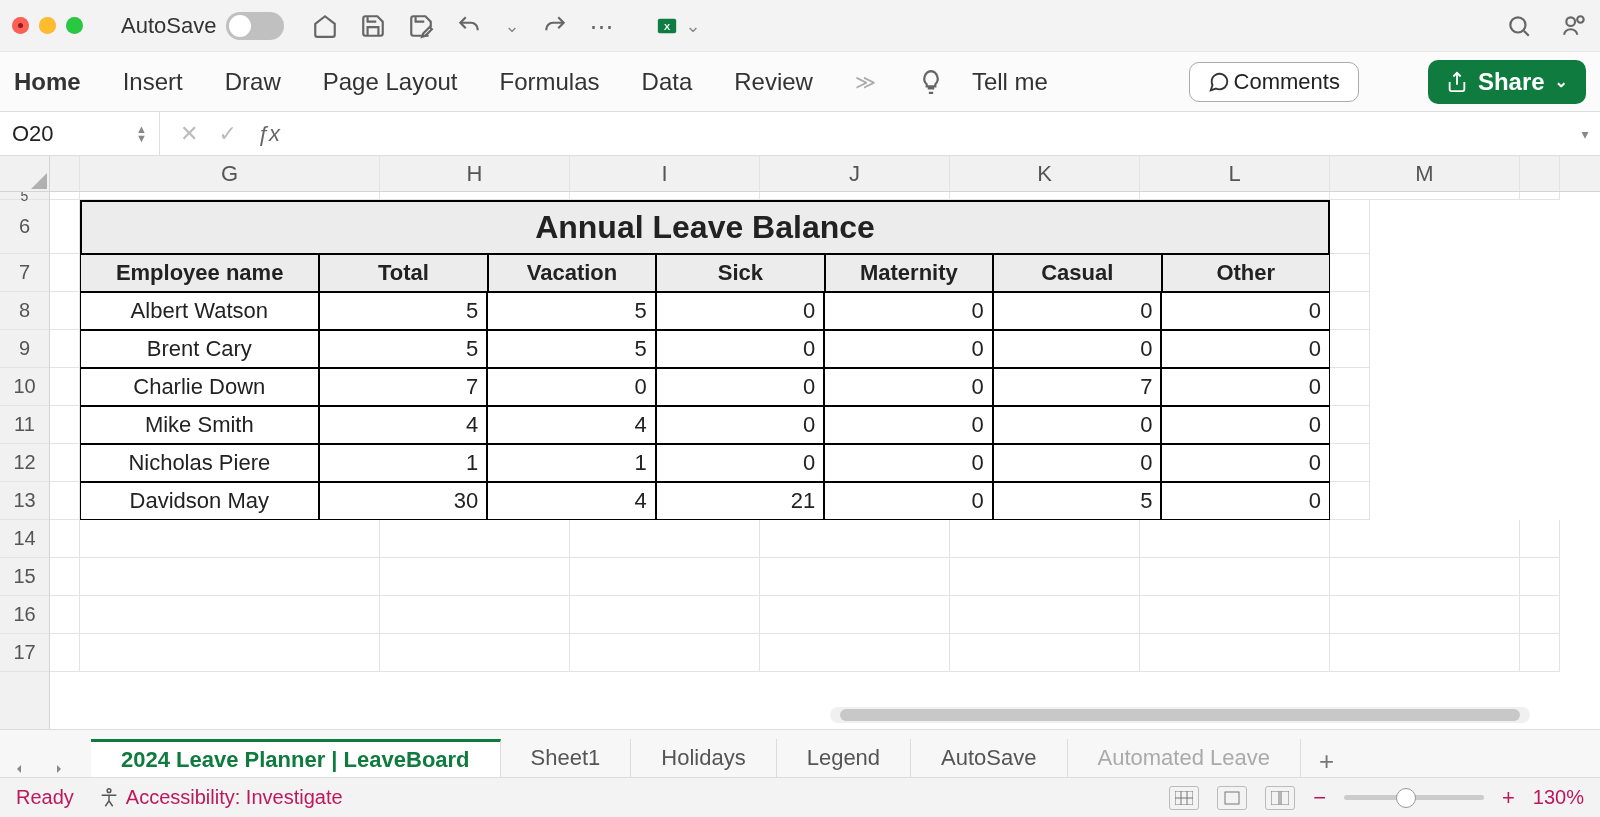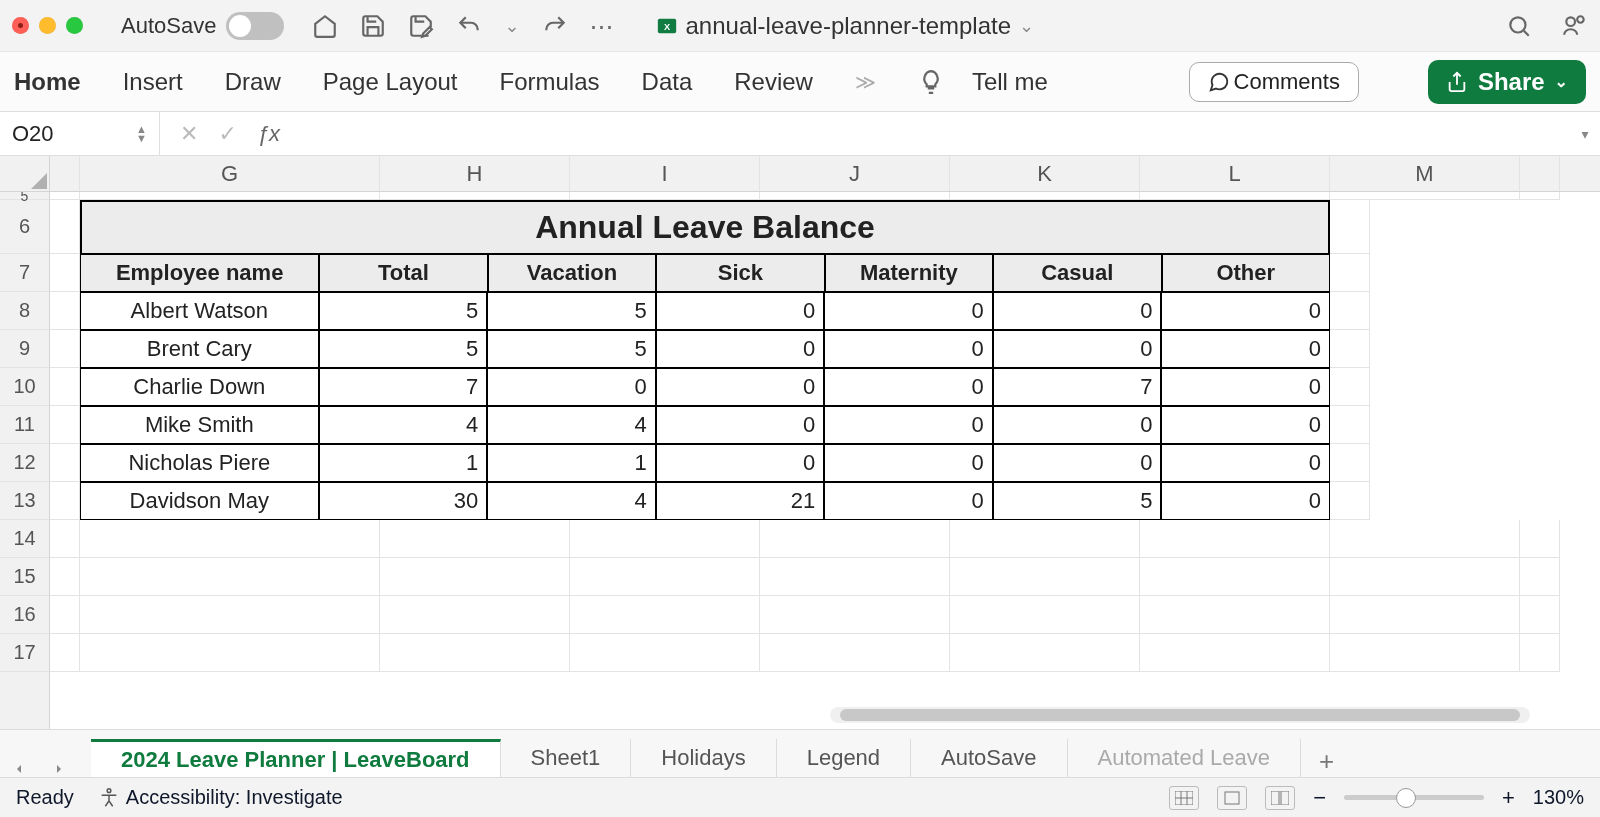--- a/index.html
+++ b/index.html
@@ -54,21 +54,21 @@
 .dcell.name { justify-content:center; width:270px; }
 .dcell.num { justify-content:flex-end; width:190px; }
 .hscroll { height:16px; position:absolute; bottom:6px; left:780px; width:700px; background:#f0f0f0; border-radius:8px; }
 .hscroll-thumb { height:12px; width:680px; margin:2px 10px; background:#c8c8c8; border-radius:6px; }
 .tabbar { height:48px; background:#f7f7f7; border-top:1px solid #dcdcdc; display:flex; align-items:flex-end; padding:0 11px; gap:0; }
 .navarrow { width:40px; font-size:22px; text-align:center; color:#777; }
 .navarrow svg { width:16px; height:16px; }
 .wtab { padding:0 30px; height:38px; display:flex; align-items:center; font-size:22px; color:#555; border-right:1px solid #dcdcdc; }
 .wtab.active { background:#fff; color:#0f7b3e; font-weight:600; border-top:3px solid #0f7b3e; margin-top:-3px; }
 .addtab { font-size:26px; color:#777; padding:0 18px; }
-.statusbar { height:40px; background:#f3f3f3; border-top:1px solid #dcdcdc; display:flex; align-items:center; padding:0 16px; font-size:20px; color:#0f172a; gap:24px; }
+.statusbar { height:40px; background:#f3f3f3; border-top:1px solid #dcdcdc; display:flex; align-items:center; padding:0 16px; font-size:20px; color:#be185d; gap:24px; }
 .statusright { margin-left:auto; display:flex; align-items:center; gap:18px; }
 .zoomslider { width:140px; height:5px; background:#ccc; position:relative; border-radius:3px; }
 .zoomslider::after { content:''; position:absolute; width:18px; height:18px; background:#fff; border:1px solid #999; border-radius:50%; top:-7px; left:52px; }
 .viewbtn { width:30px; height:24px; border:1px solid #bbb; border-radius:3px; display:flex; align-items:center; justify-content:center; }
 .more-arrow { font-size:18px; color:#888; }
 svg { display:block; }
 </style>
 </head>
 <body>
 
@@ -117,21 +117,20 @@
       </span>
     <span class="icon" style="font-size:24px;color:#666">⋯</span>
   </div>
   <div class="docname">
     <span class="excel-icon">
         <svg viewBox="0 0 24 24">
           <rect x="2" y="4" width="20" height="16" fill="#107c41" rx="2"></rect>
           <text x="12" y="16" text-anchor="middle" fill="#fff" font-size="10" font-family="Arial" font-weight="bold">X</text>
         </svg>
       </span>
-    <span>annual-leave-planner-template</span>
     <span class="more-arrow">⌄</span>
   </div>
   <div class="spacer"></div>
   <div class="titleright">
     <span class="icon">
         <svg viewBox="0 0 24 24" fill="none" stroke="#666" stroke-width="2">
           <circle cx="11" cy="11" r="7"></circle>
           <line x1="21" y1="21" x2="16.5" y2="16.5"></line>
         </svg>
       </span>

